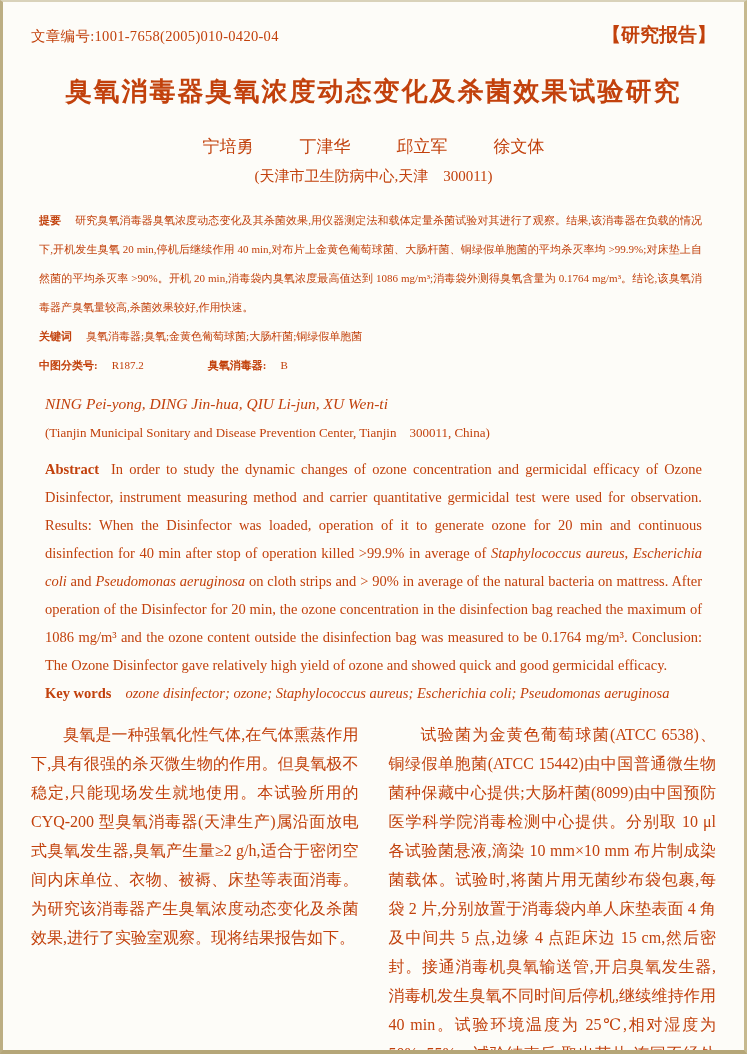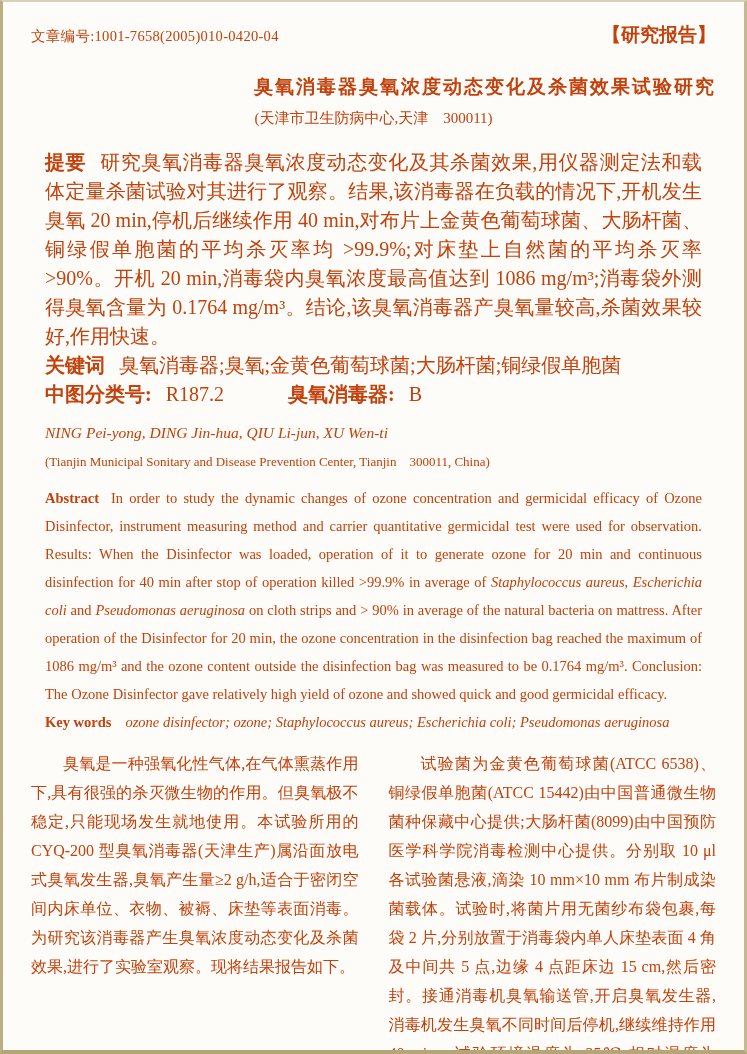--- a/index.html
+++ b/index.html
@@ -25,40 +25,40 @@
   }
   .header-row {
     display: flex;
     justify-content: space-between;
     align-items: baseline;
   }
   .article-number { font-size: 14.5px; letter-spacing: 0.3px; }
   .report-badge   { font-size: 19px; font-weight: 600; }
   .title-cn {
     margin: 26px 0 0 0;
-    text-align: right;
-    font-size: 19px;
+    text-align: center;
+    font-size: 26px;
     font-weight: 700;
     letter-spacing: 2px;
   }
   .authors-cn {
     margin-top: 26px;
     display: flex;
     justify-content: center;
     gap: 46px;
     font-size: 17px;
   }
   .affiliation-cn {
     margin-top: 9px;
     text-align: center;
     font-size: 15px;
   }
   .abstract-cn {
-    margin: 20px 14px 0 14px;
-    font-size: 20px;
+    margin: 20px 14px 0 8px;
+    font-size: 11px;
     line-height: 29px;
     text-align: justify;
   }
   .abstract-cn .lbl, .kw .lbl, .clc .lbl { font-weight: 700; }
   .abstract-cn .lbl { margin-right: 14px; }
   .kw { margin-top: 0; }
   .kw .lbl { margin-right: 14px; }
   .clc .pair2 { margin-left: 64px; }
   .title-en {
     margin: 20px 14px 0 14px;
@@ -113,20 +113,26 @@
 
 <div class="page">
 
   <div class="header-row">
     <span class="article-number">文章编号:1001-7658(2005)010-0420-04</span>
     <span class="report-badge">【研究报告】</span>
   </div>
 
   <h1 class="title-cn">臭氧消毒器臭氧浓度动态变化及杀菌效果试验研究</h1>
 
+  <div class="authors-cn">
+    <span>宁培勇</span>
+    <span>丁津华</span>
+    <span>邱立军</span>
+    <span>徐文体</span>
+  </div>
 
   <div class="affiliation-cn">(天津市卫生防病中心,天津　300011)</div>
 
   <div class="abstract-cn">
     <p style="margin:0"><span class="lbl">提要</span><span>研究臭氧消毒器臭氧浓度动态变化及其杀菌效果,用仪器测定法和载体定量杀菌试验对其进行了观察。结果,该消毒器在负载的情况下,开机发生臭氧 20 min,停机后继续作用 40 min,对布片上金黄色葡萄球菌、大肠杆菌、铜绿假单胞菌的平均杀灭率均 &gt;99.9%;对床垫上自然菌的平均杀灭率 &gt;90%。开机 20 min,消毒袋内臭氧浓度最高值达到 1086 mg/m³;消毒袋外测得臭氧含量为 0.1764 mg/m³。结论,该臭氧消毒器产臭氧量较高,杀菌效果较好,作用快速。</span></p>
     <p class="kw" style="margin:0"><span class="lbl">关键词</span><span>臭氧消毒器;臭氧;金黄色葡萄球菌;大肠杆菌;铜绿假单胞菌</span></p>
     <p class="clc" style="margin:0"><span class="lbl">中图分类号:</span><span>R187.2</span><span class="lbl pair2">臭氧消毒器:</span><span>B</span></p>
   </div>
 
 

